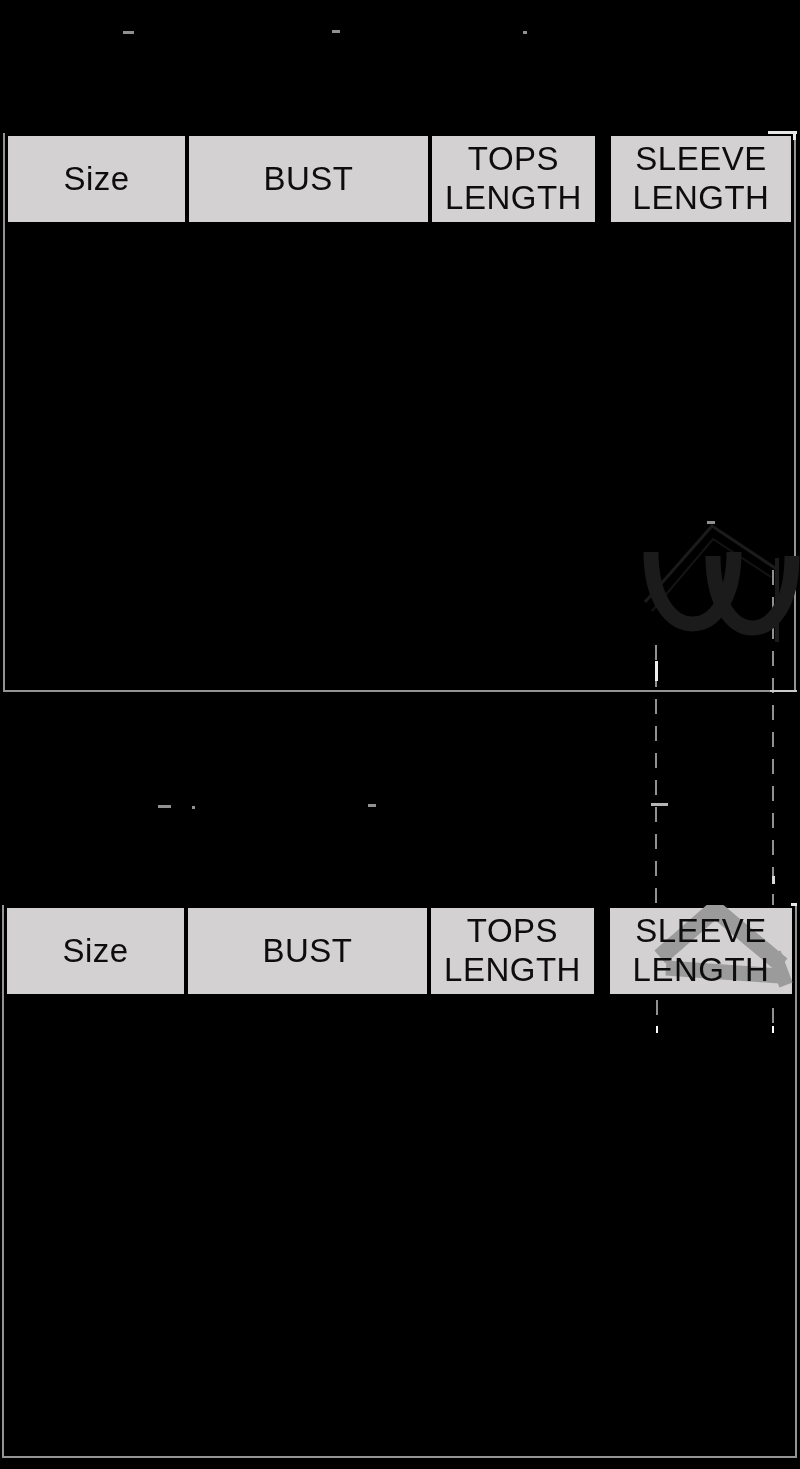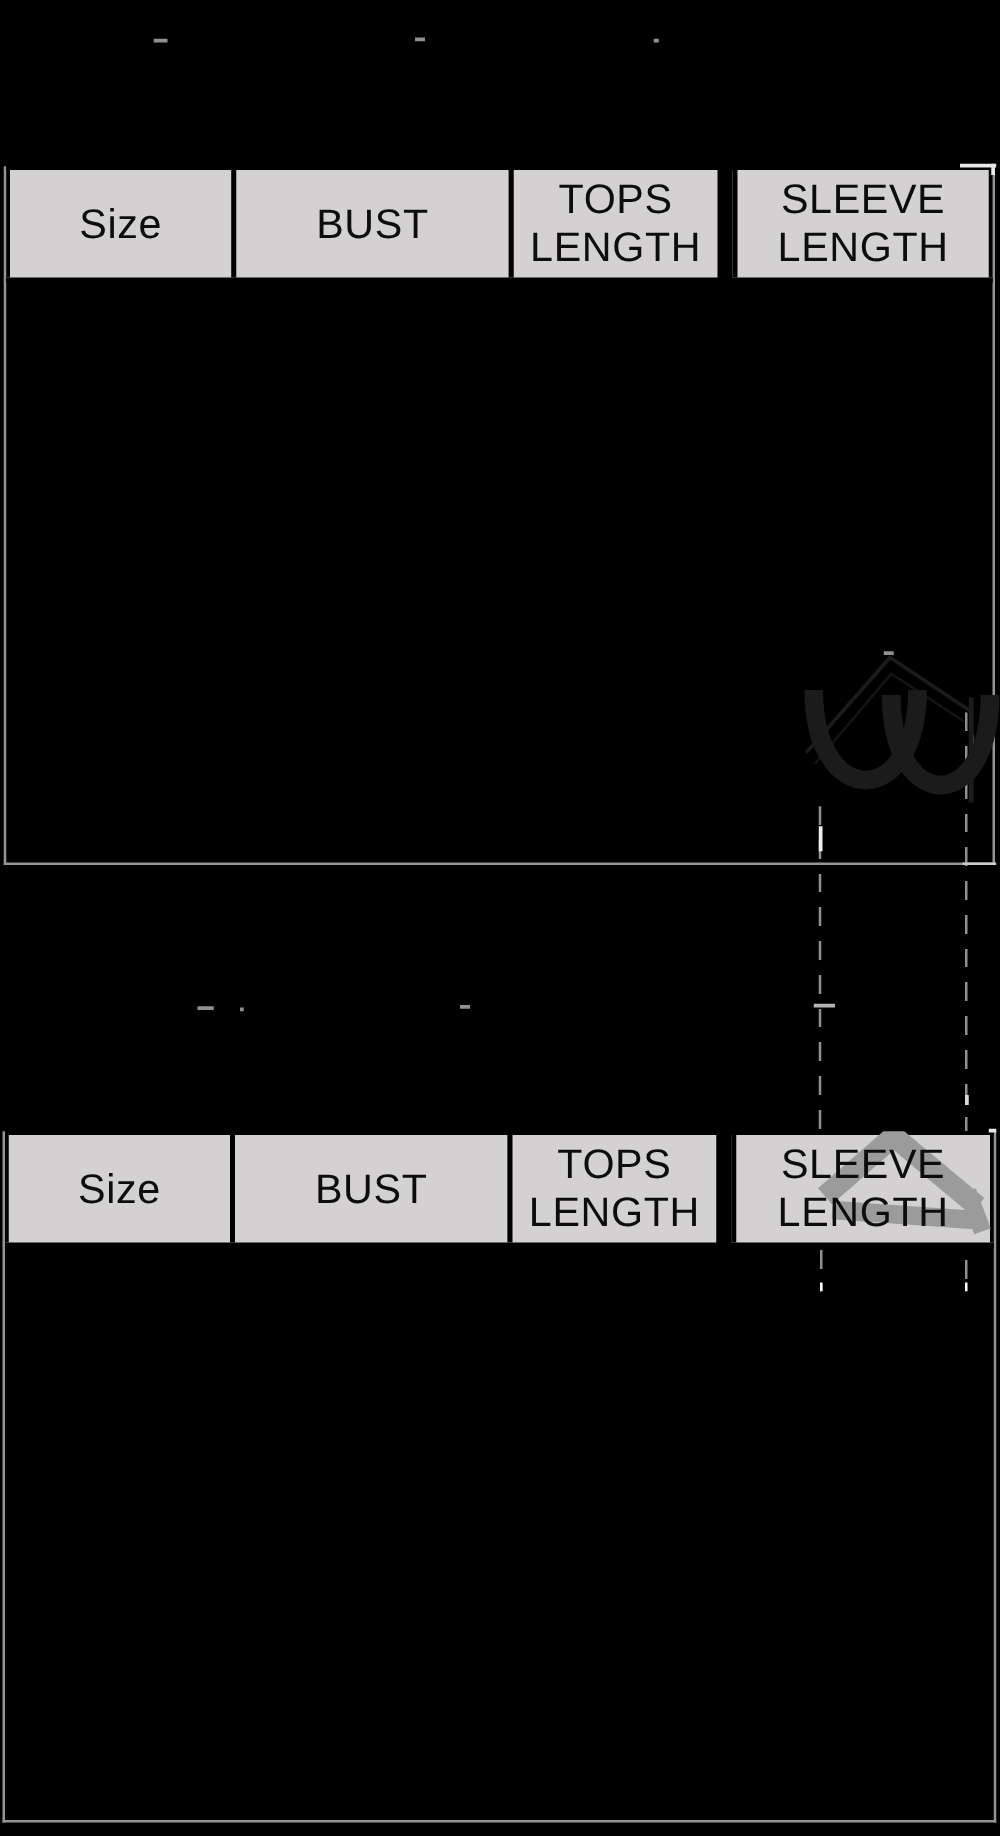--- a/index.html
+++ b/index.html
@@ -35,21 +35,21 @@
     display:flex;align-items:center;justify-content:center;
     text-align:center;
     font-size:33px;line-height:1.17;letter-spacing:.5px;
     color:var(--header-text);
     white-space:pre-line;
     box-sizing:border-box;
   }
   .header-cell:first-child{border-left-width:3px;}
   .header-cell:last-child{border-right:3px solid #000;margin-left:12px;}
   .col-size{width:180px;}
-  .col-bust{width:222px;}
+  .col-bust{width:243px;}
   .col-tops{width:167px;}
   .col-sleeve{flex:1;}
   .header-label{position:relative;z-index:3;}
   .table-body{position:absolute;left:0;right:0;top:90px;bottom:0;background:transparent;}
   
   .mark{position:absolute;background:var(--dash);}
   .mark.bright{background:var(--bright);}
   .mark.white{background:#ffffff;}
   .dash-line{
     position:absolute;width:2px;

